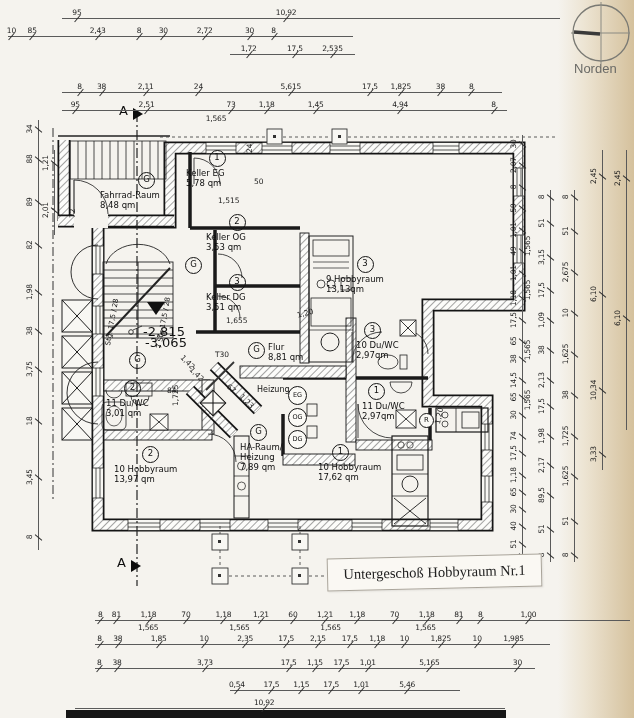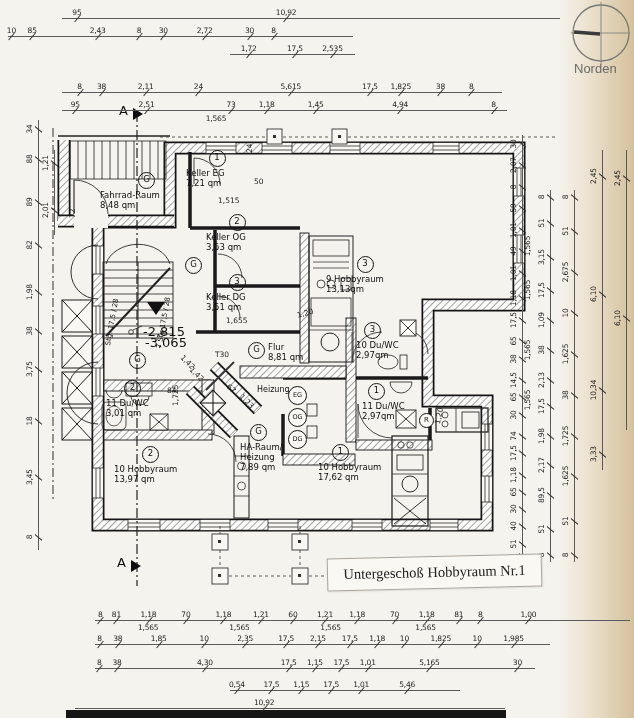--- a/index.html
+++ b/index.html
@@ -386,21 +386,21 @@
     <span class="badge">G</span>
     <span class="txt">
         <span class="rname">Fahrrad-Raum</span>
         <span class="rarea">8,48 qm</span>
       </span>
   </div>
   <div class="room" id="rm1">
     <span class="badge">1</span>
     <span class="txt">
         <span class="rname">Keller EG</span>
-        <span class="rarea">7,21 qm</span>
+        <span class="rarea">5,78 qm</span>
       </span>
   </div>
   <div class="room" id="rm2">
     <span class="badge">2</span>
     <span class="txt">
         <span class="rname">Keller OG</span>
         <span class="rarea">3,53 qm</span>
       </span>
   </div>
   <div class="room" id="rm3">
@@ -637,21 +637,21 @@
       <i class="tick" style="left: 84%;"></i>
       <span class="dim-num" style="left: 92%;">1,985</span>
       <i class="tick" style="left: 92%;"></i>
     </div>
     <div class="dim-row" style="left: 95px; top: 658px; width: 440px;">
       <i class="dim-line"></i>
       <span class="dim-num" style="left: 1%;">8</span>
       <i class="tick" style="left: 1%;"></i>
       <span class="dim-num" style="left: 5%;">38</span>
       <i class="tick" style="left: 5%;"></i>
-      <span class="dim-num" style="left: 25%;">4,30</span>
+      <span class="dim-num" style="left: 25%;">3,73</span>
       <i class="tick" style="left: 25%;"></i>
       <span class="dim-num" style="left: 44%;">17,5</span>
       <i class="tick" style="left: 44%;"></i>
       <span class="dim-num" style="left: 50%;">1,15</span>
       <i class="tick" style="left: 50%;"></i>
       <span class="dim-num" style="left: 56%;">17,5</span>
       <i class="tick" style="left: 56%;"></i>
       <span class="dim-num" style="left: 62%;">1,01</span>
       <i class="tick" style="left: 62%;"></i>
       <span class="dim-num" style="left: 76%;">5,165</span>

